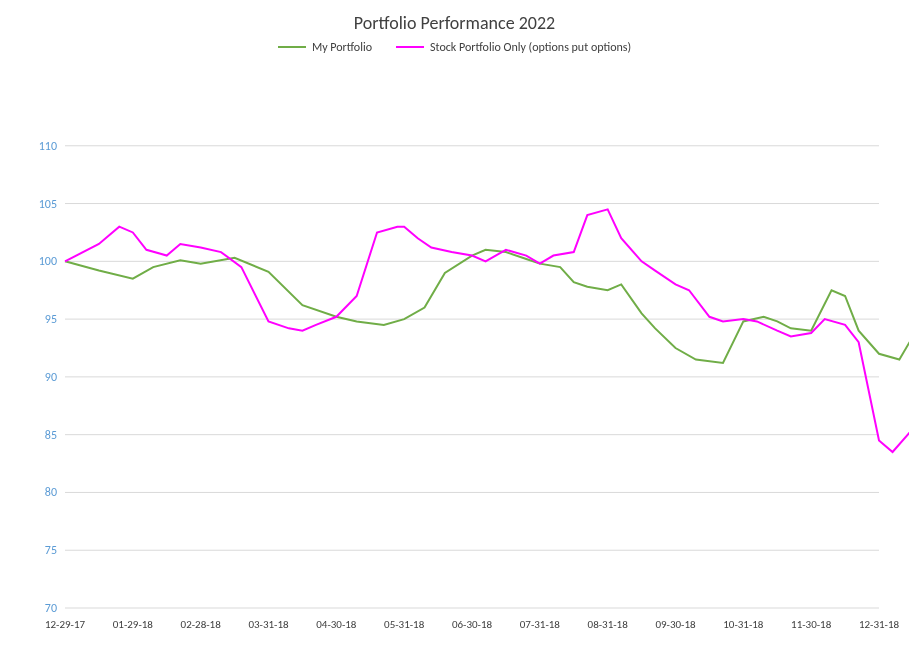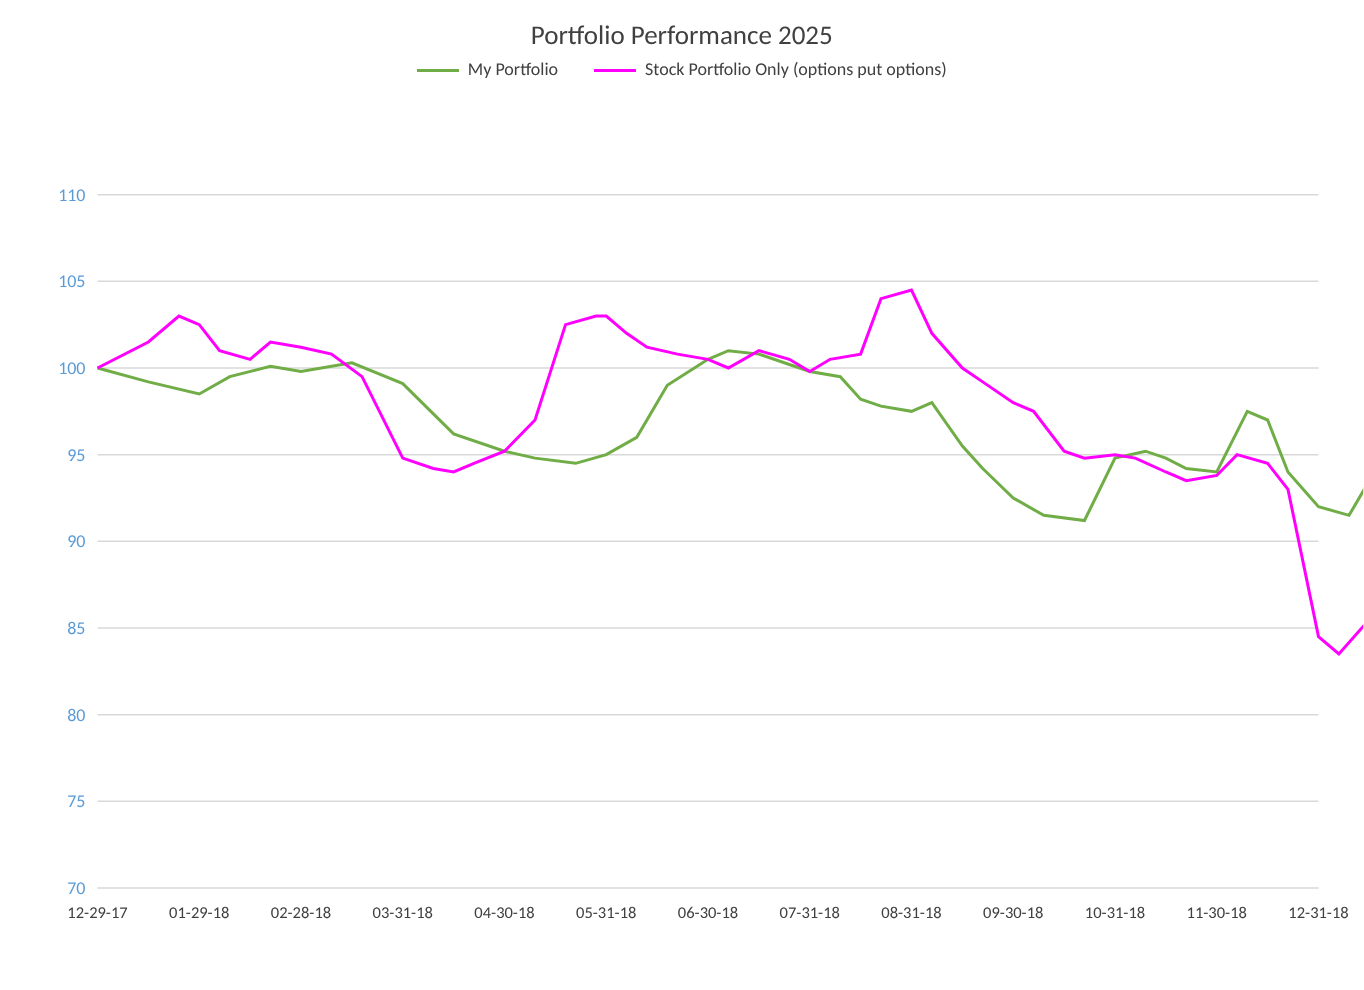--- a/index.html
+++ b/index.html
@@ -22,42 +22,42 @@
       font-weight: normal;
       color: #404040;
       padding-top: 12px;
       padding-bottom: 6px;
     }
     .legend {
       display: flex;
       justify-content: center;
       align-items: center;
       gap: 24px;
-      margin-bottom: 8px;
+      margin-bottom: 24px;
     }
     .legend-item {
       display: flex;
       align-items: center;
       gap: 6px;
       font-size: 12px;
       color: #404040;
     }
     .legend-line {
       width: 28px;
       height: 2px;
     }
     svg.chart-svg {
       display: block;
     }
   </style>
 </head>
 <body>
 
 <div class="chart-container">
-  <div class="chart-title">Portfolio Performance 2025</div>
+  <div class="chart-title">Portfolio Performance 2022</div>
   <div class="legend">
     <div class="legend-item">
       <div class="legend-line" id="legend-line-0" style="background-color: rgb(112, 173, 71);"></div>
       <span>My Portfolio</span>
     </div>
     <div class="legend-item">
       <div class="legend-line" id="legend-line-1" style="background-color: rgb(255, 0, 255);"></div>
       <span>Stock Portfolio Only (options put options)</span>
     </div>
   </div>

